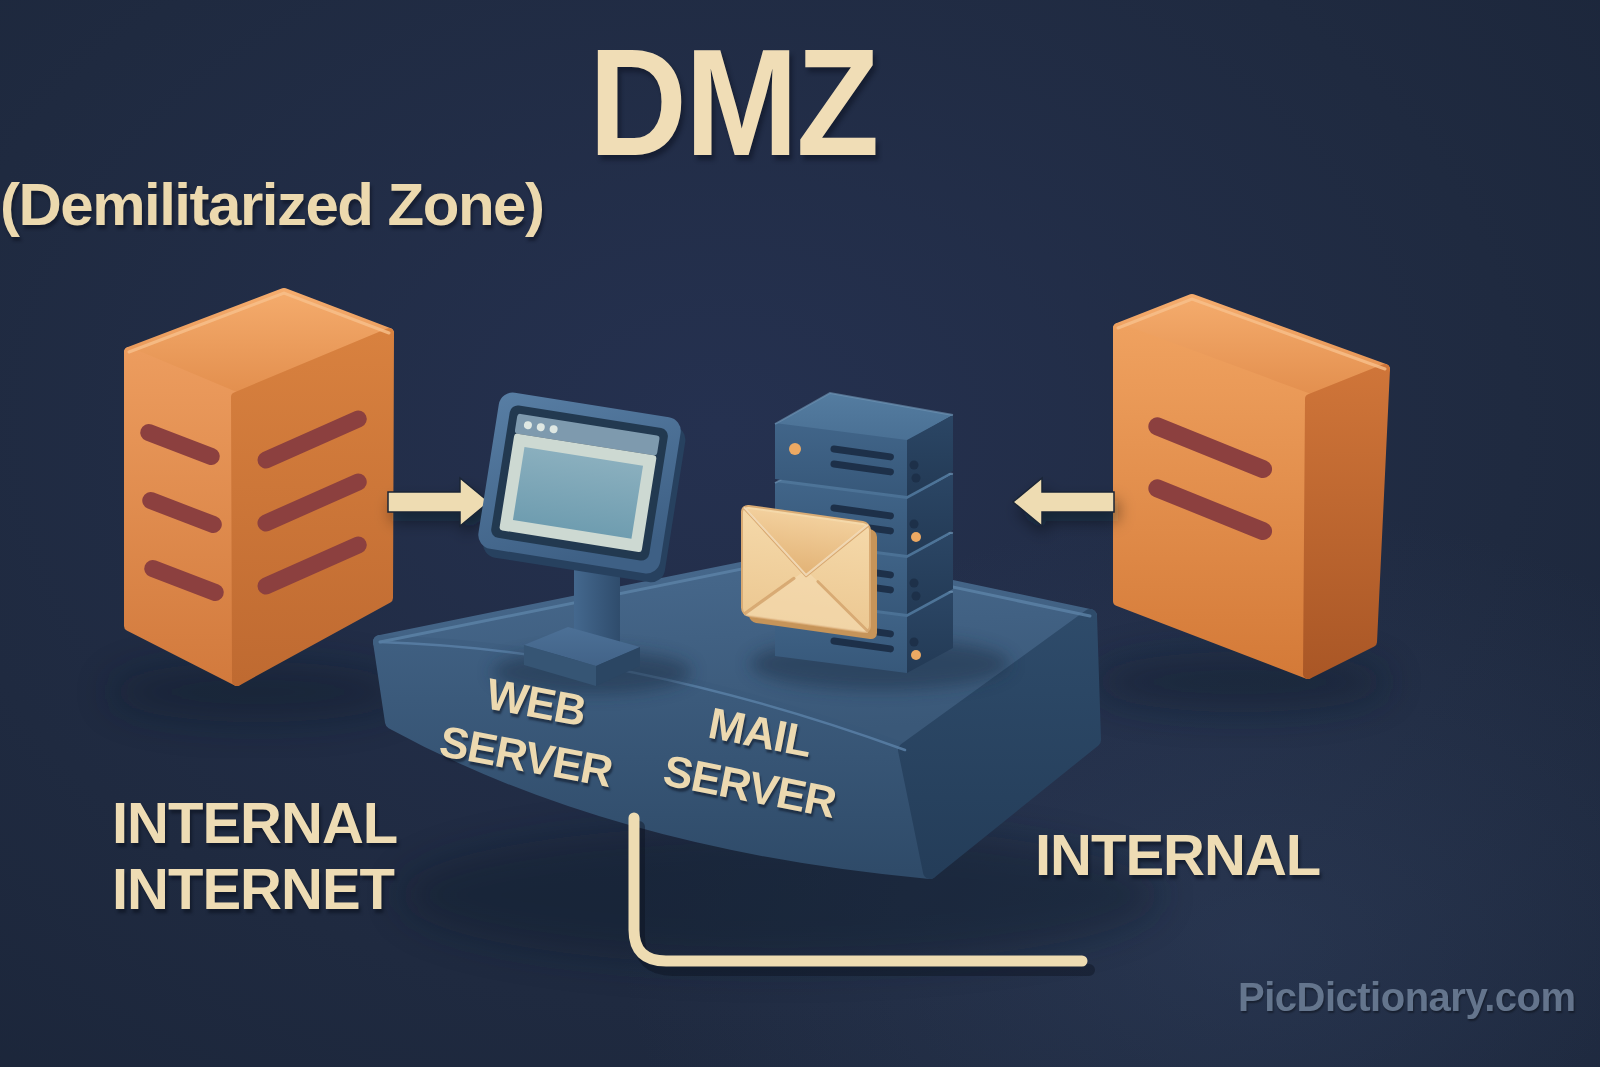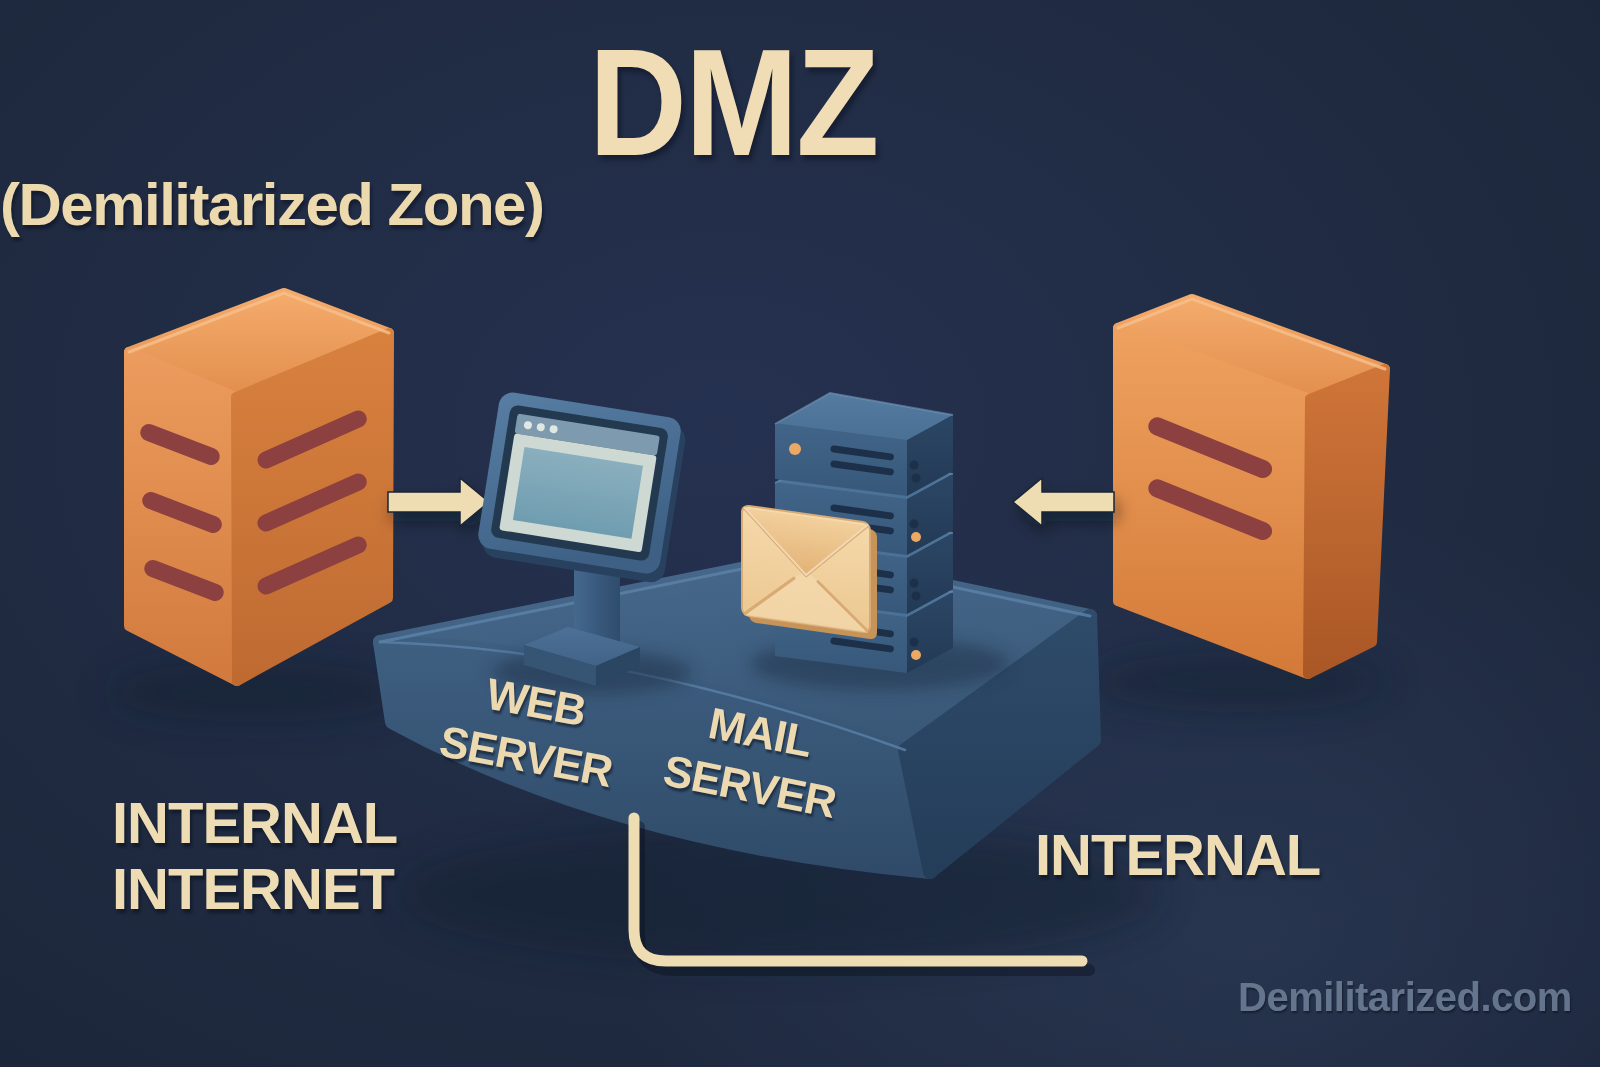--- a/index.html
+++ b/index.html
@@ -252,13 +252,13 @@
   <div>MAIL</div>
   <div>SERVER</div>
 </div>
 
 <div id="internal-label" class="abs zone-label">
   <div>INTERNAL</div>
   <div>INTERNET</div>
 </div>
 <div id="internet-label" class="abs zone-label">INTERNAL</div>
 
-<div id="watermark" class="abs">Demilitarized.com</div>
+<div id="watermark" class="abs">PicDictionary.com</div>
 
 </body></html>

